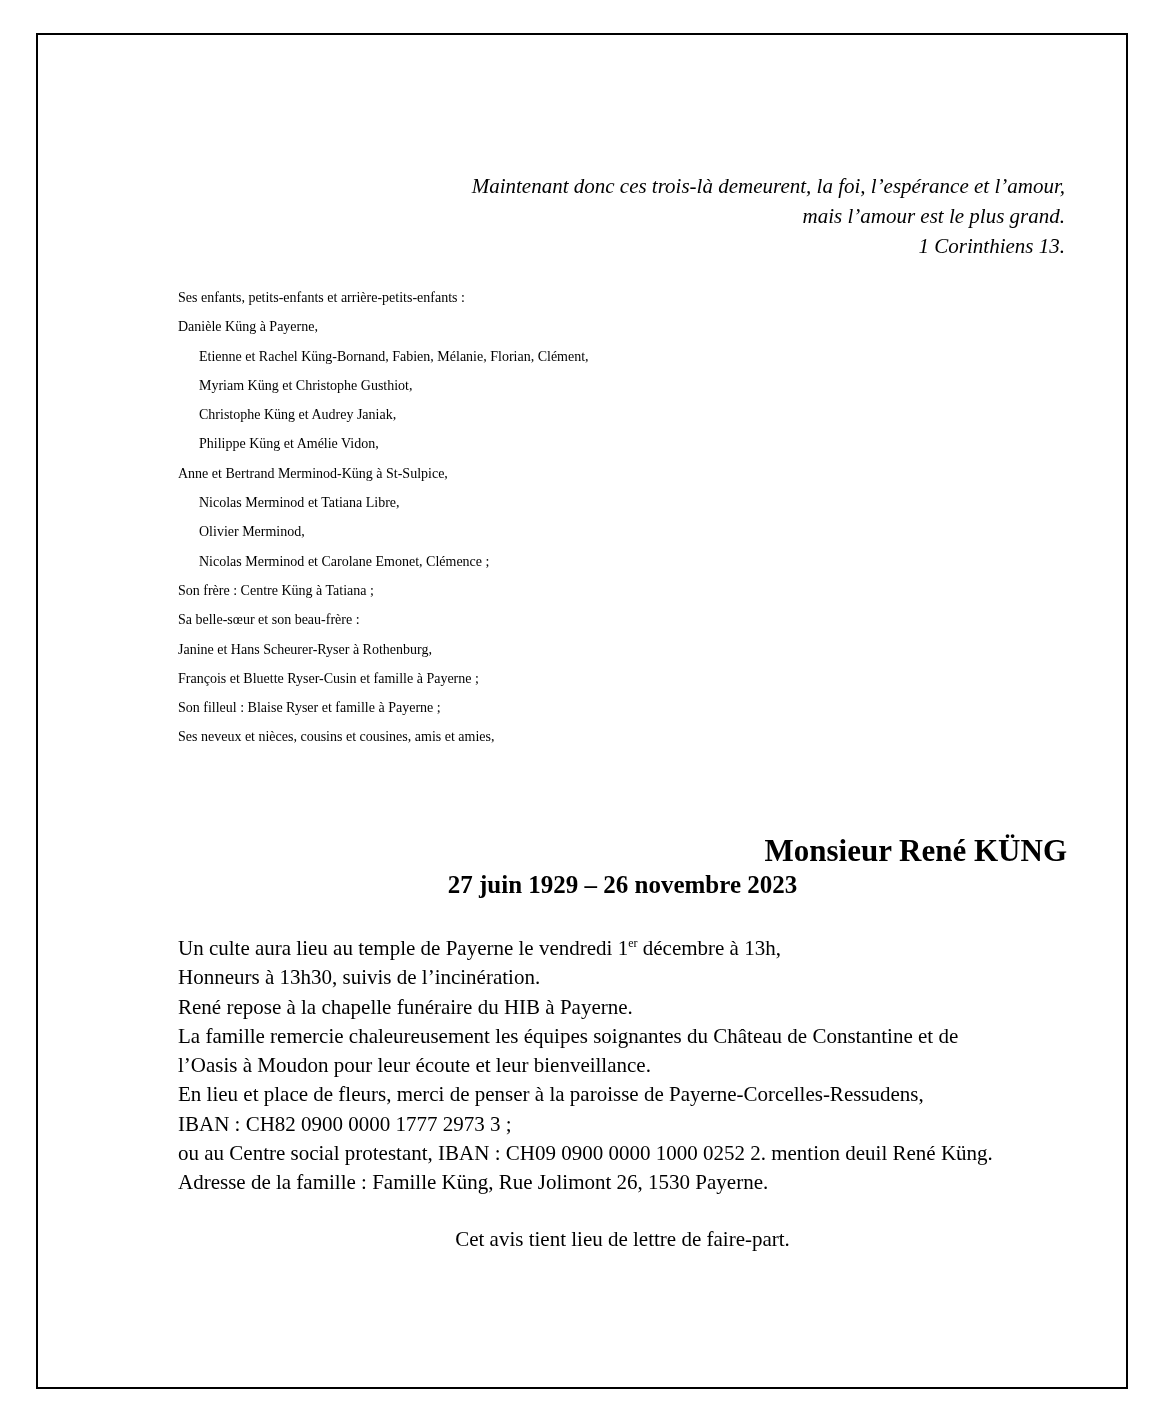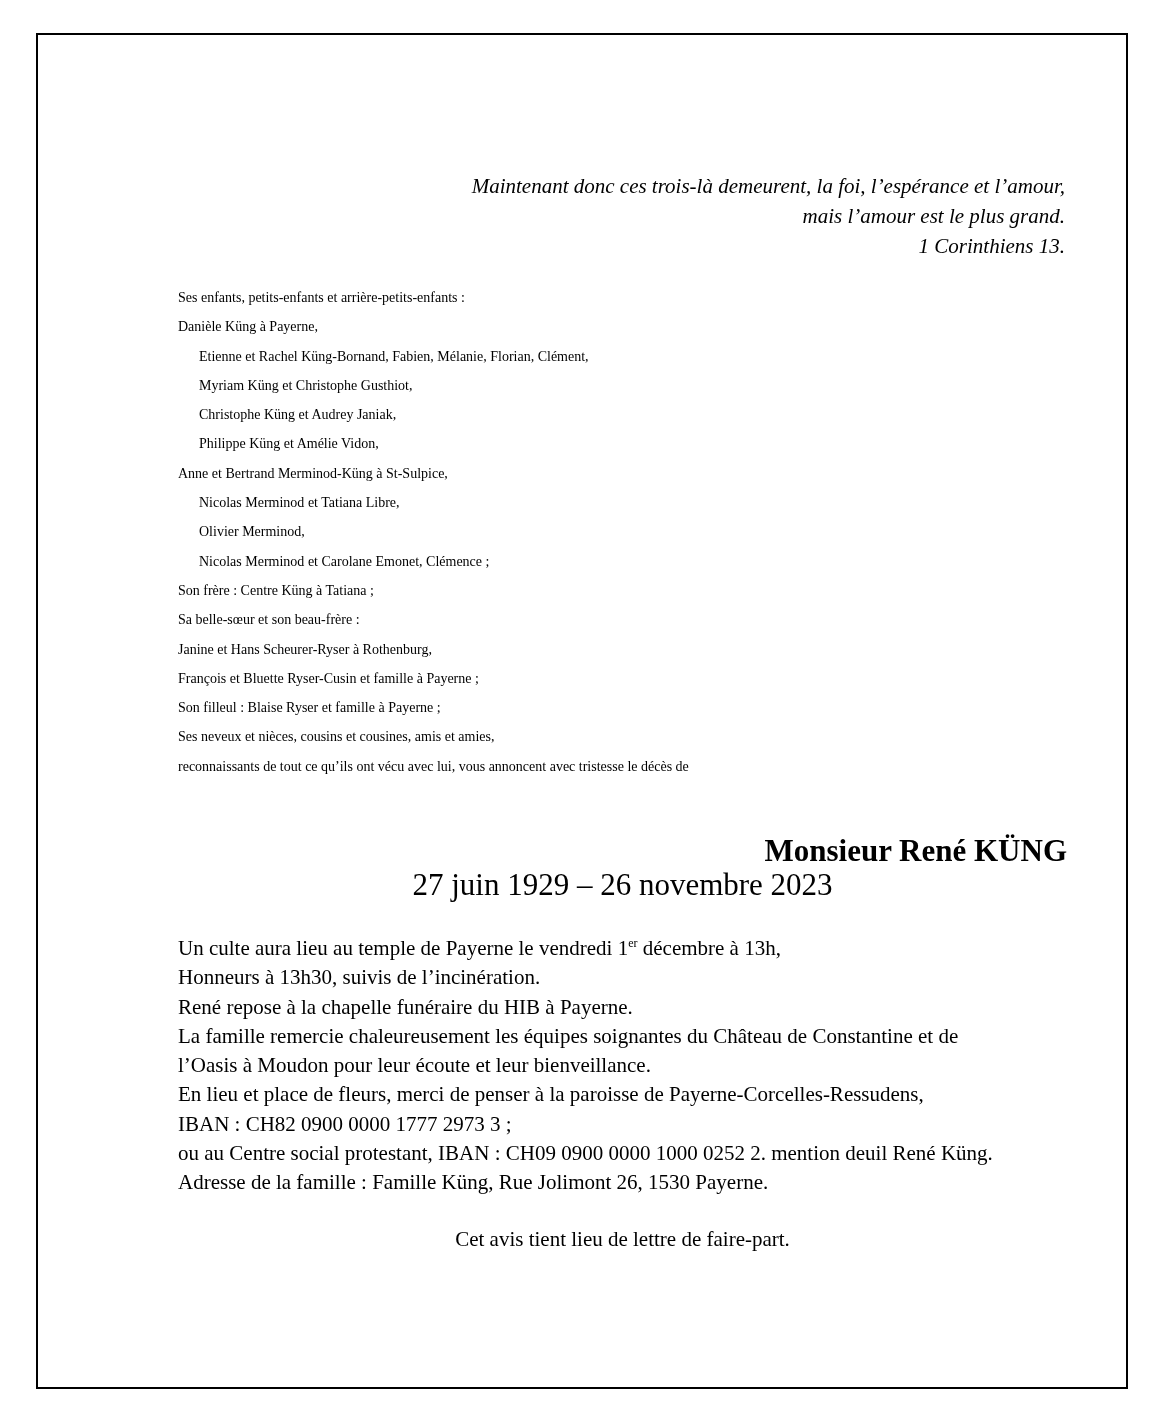--- a/index.html
+++ b/index.html
@@ -67,22 +67,22 @@
     font-weight: bold;
     font-size: 31px;
     line-height: 36px;
   }
   .deceased-dates {
     position: absolute;
     left: 178px;
     width: 889px;
     top: 870px;
     text-align: center;
-    font-weight: normal;
-    font-size: 31px;
+    font-weight: bold;
+    font-size: 25px;
     line-height: 30px;
   }
   .closing {
     position: absolute;
     left: 178px;
     width: 889px;
     top: 1225px;
     text-align: center;
     font-size: 21px;
     line-height: 29px;
@@ -109,21 +109,20 @@
     <div class="line"><span>Anne et Bertrand </span><span class="bold">Merminod-Küng</span><span> à St-Sulpice,</span></div>
     <div class="line indent"><span>Nicolas </span><span class="bold">Merminod</span><span> et Tatiana </span><span class="bold">Libre</span><span>,</span></div>
     <div class="line indent"><span>Olivier </span><span class="bold">Merminod</span><span>,</span></div>
     <div class="line indent"><span>Nicolas </span><span class="bold">Merminod</span><span> et Carolane </span><span class="bold">Emonet</span><span>, Clémence ;</span></div>
     <div class="line"><span>Son frère : Centre </span><span class="bold">Küng</span><span> à Tatiana ;</span></div>
     <div class="line"><span>Sa belle-sœur et son beau-frère :</span></div>
     <div class="line"><span>Janine et Hans </span><span class="bold">Scheurer-Ryser</span><span> à Rothenburg,</span></div>
     <div class="line"><span>François et Bluette </span><span class="bold">Ryser-Cusin</span><span> et famille à Payerne ;</span></div>
     <div class="line"><span>Son filleul : Blaise </span><span class="bold">Ryser</span><span> et famille à Payerne ;</span></div>
     <div class="line"><span>Ses neveux et nièces, cousins et cousines, amis et amies,</span></div>
-    <div class="line"><span>reconnaissants de tout ce qu’ils ont vécu avec lui, vous annoncent avec tristesse le décès de</span></div>
   </div>
 
 <div class="deceased-name">Monsieur René KÜNG</div>
 
 <div class="deceased-dates">27 juin 1929 – 26 novembre 2023</div>
 
 <div class="service">
     <div class="line"><span>Un culte aura lieu au temple de Payerne le vendredi 1</span><sup>er</sup><span> décembre à 13h,</span></div>
     <div class="line"><span>Honneurs à 13h30, suivis de l’incinération.</span></div>
     <div class="line"><span>René repose à la chapelle funéraire du HIB à Payerne.</span></div>

